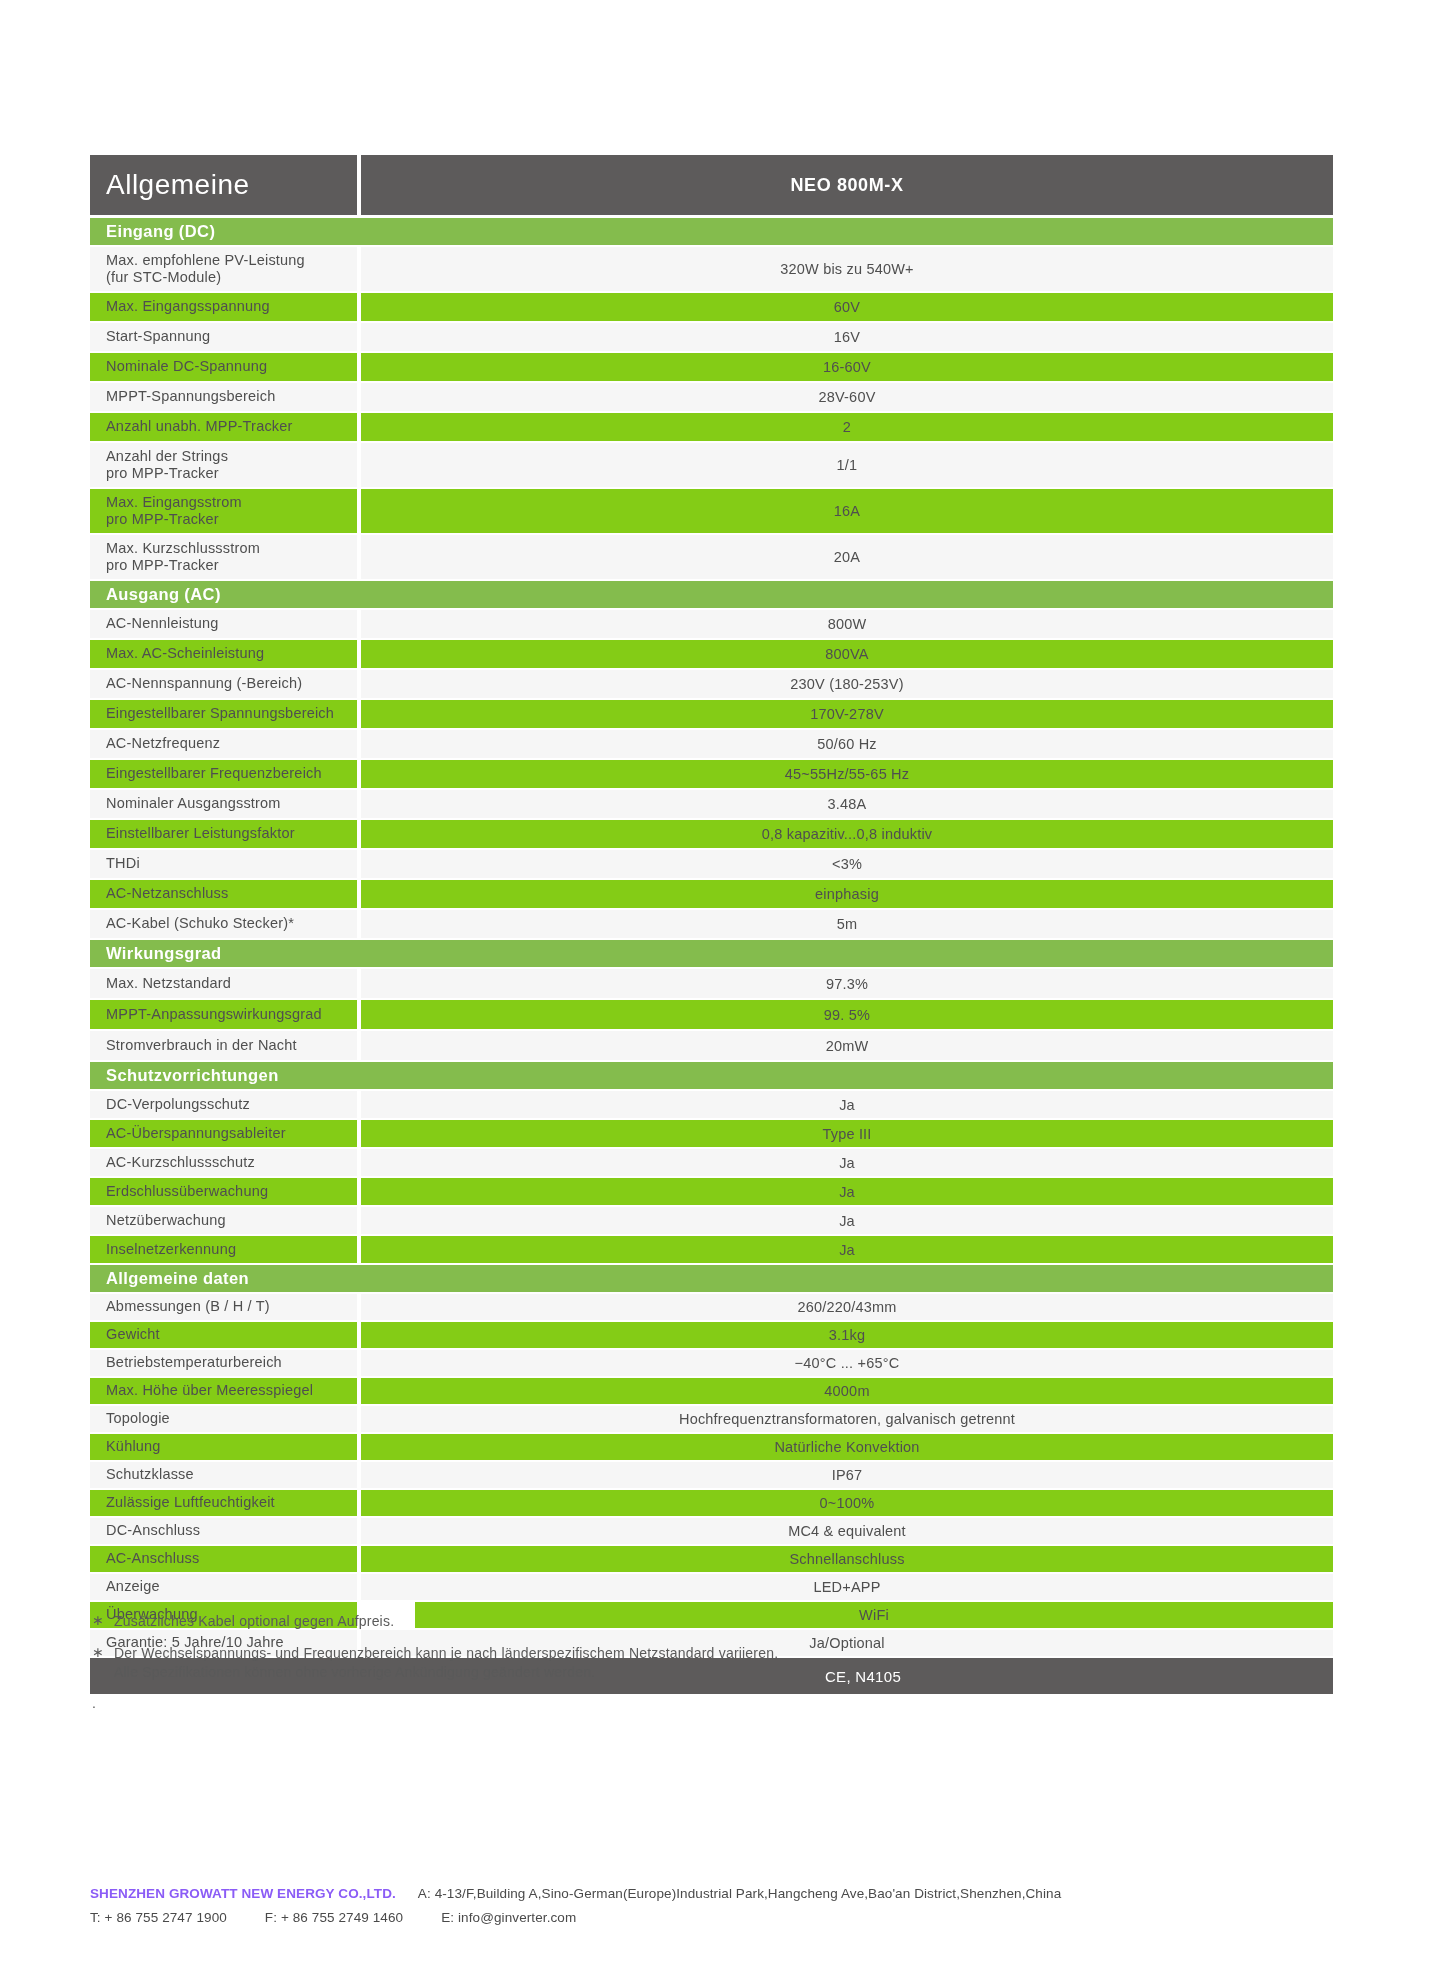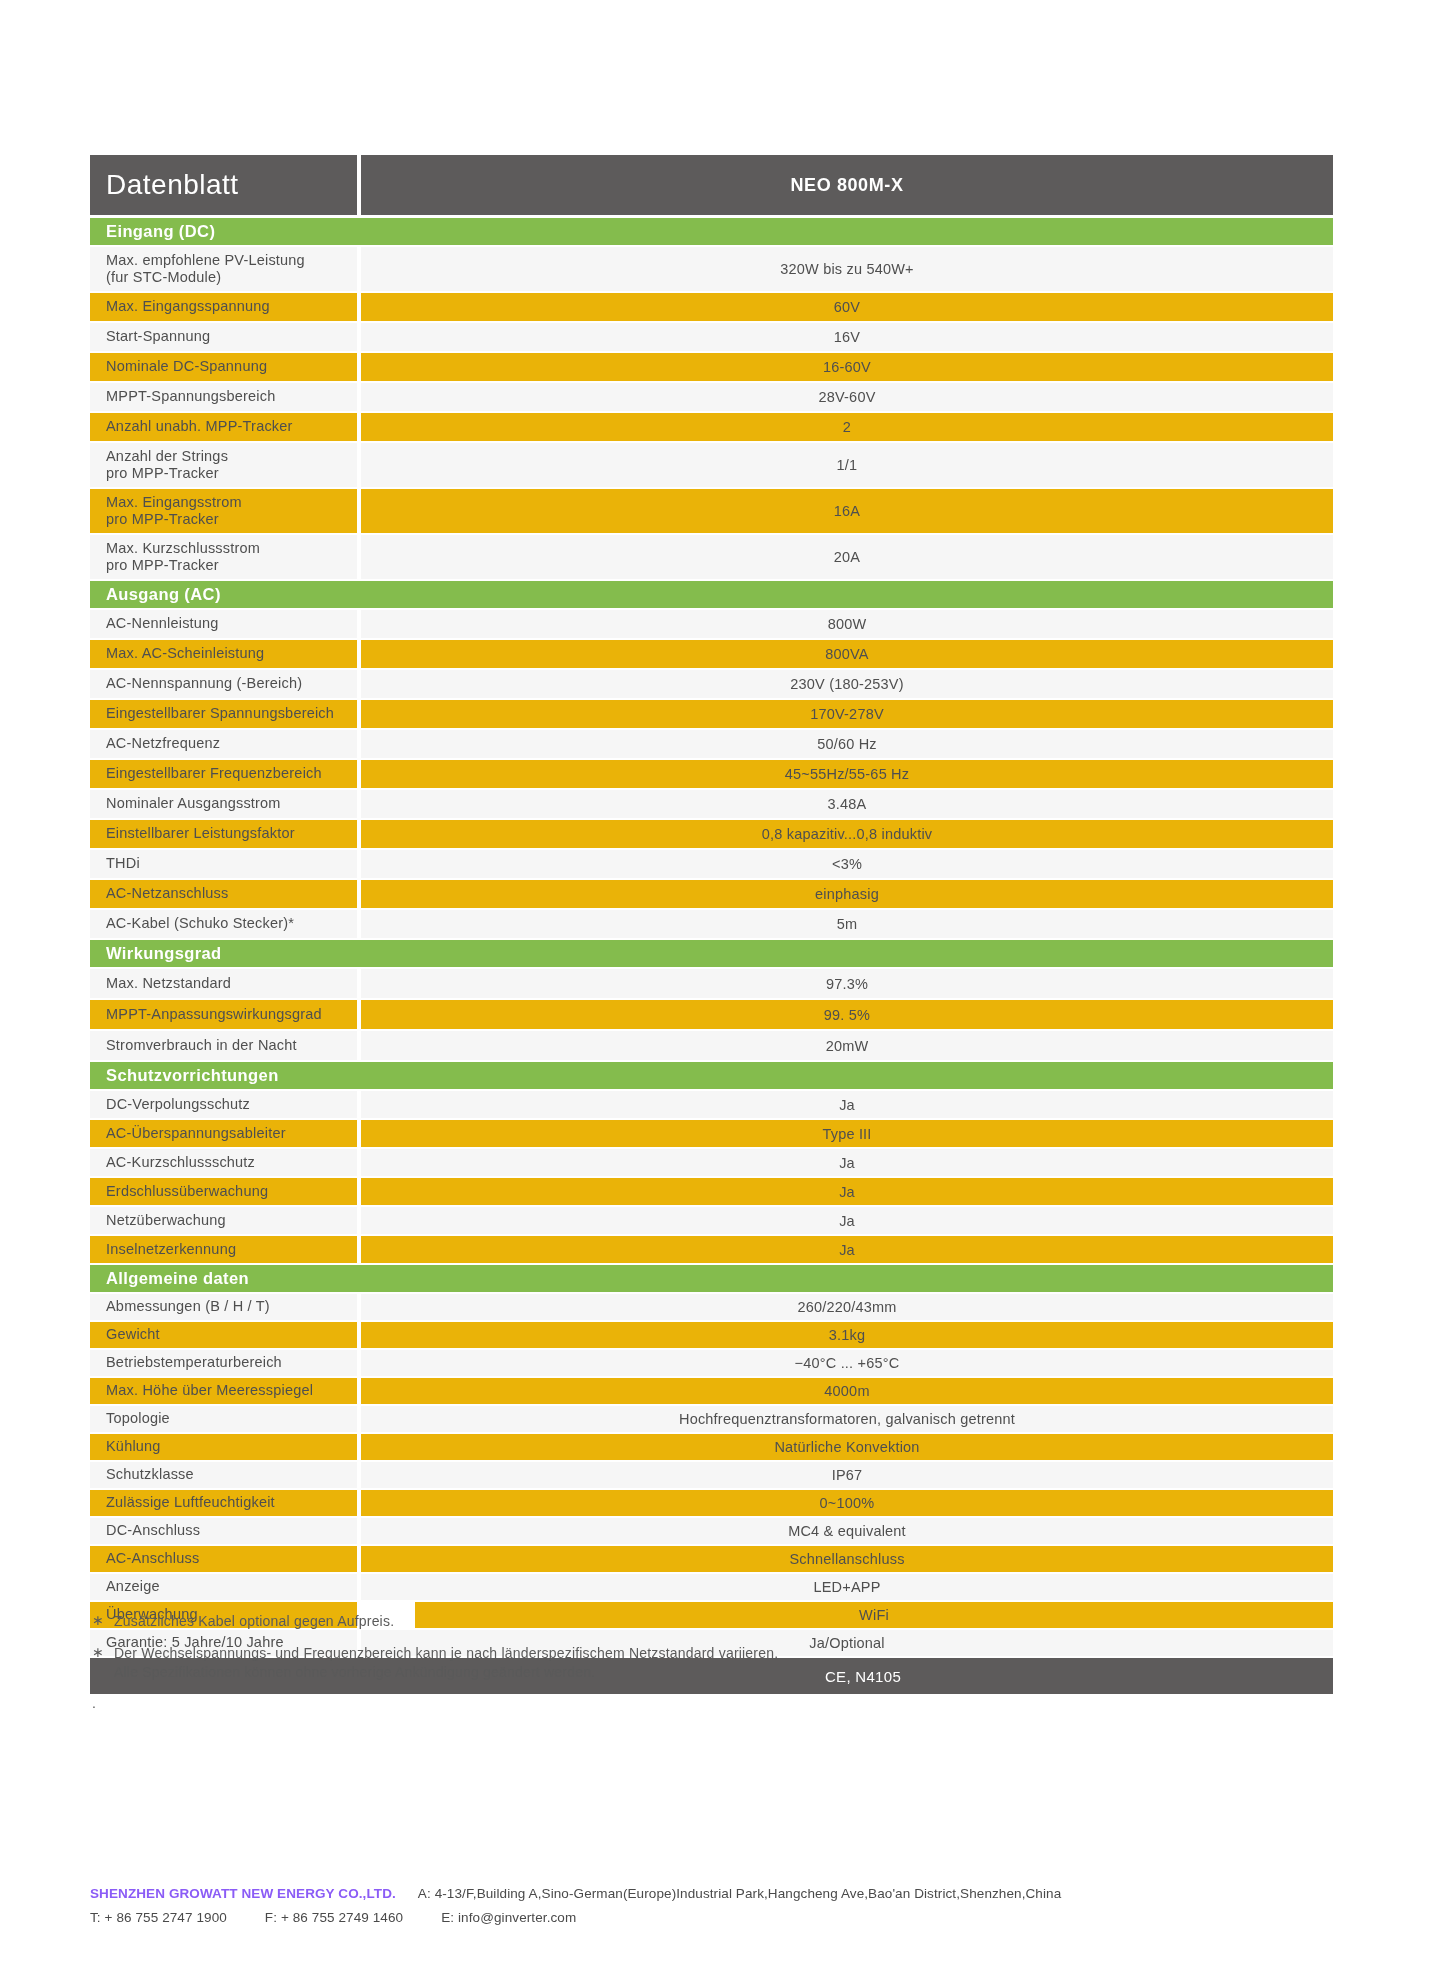--- a/index.html
+++ b/index.html
@@ -28,42 +28,42 @@
   .row .lab{
     width:267px;box-sizing:border-box;padding-left:16px;display:flex;flex-direction:column;
     justify-content:center;font-size:14.5px;color:#4f4f4f;line-height:1.18;letter-spacing:.2px;
   }
   .row .gap{width:4px;background:#fff;}
   .row .val{
     flex:1;display:flex;align-items:center;justify-content:center;
     font-size:14.5px;color:#4f4f4f;letter-spacing:.2px;
   }
   .row.light .lab,.row.light .val{background:#f6f6f6;}
-  .row.dark  .lab,.row.dark  .val{background:#eab308;}
+  .row.dark  .lab,.row.dark  .val{background:#84cc16;}
   .certbar{display:flex;height:36px;background:#5d5b5b;color:#fff;gap:32px;}
   .certbar .pad{width:271px;}
   .certbar .val{flex:1;display:flex;align-items:center;justify-content:center;font-size:15px;letter-spacing:.3px;}
   .footnotes{position:absolute;left:92px;top:1612px;color:#5a5a5a;font-size:14px;}
   .fn{display:flex;margin-bottom:13px;}
   .fn .star{width:22px;flex:0 0 22px;}
   .fn .txt{line-height:1.35;letter-spacing:.2px;}
   .enddot{margin-top:12px;font-size:14px;}
   .footer{position:absolute;left:90px;top:1886px;width:1320px;color:#4a4a4a;font-size:13.5px;}
   .f1{display:flex;align-items:baseline;}
   .f1 .company{font-weight:bold;color:#8b5cf6;letter-spacing:.1px;}
   .f1 .addr{margin-left:22px;letter-spacing:.1px;}
   .f2{margin-top:9px;display:flex;}
   .f2 span{margin-right:38px;letter-spacing:.1px;}
 </style>
 </head>
 <body>
 
 <div class="spec-table">
   <div class="thead">
-    <div class="left">Datenblatt</div>
+    <div class="left">Allgemeine</div>
     <div class="gap"></div>
     <div class="right">NEO 800M-X</div>
   </div>
   <div id="tbody">
       <div class="secbar">Eingang (DC)</div>
       <div class="row light" style="height: 44px;">
         <div class="lab">
           <div>Max. empfohlene PV-Leistung</div>
           <div>(fur STC-Module)</div>
         </div>

